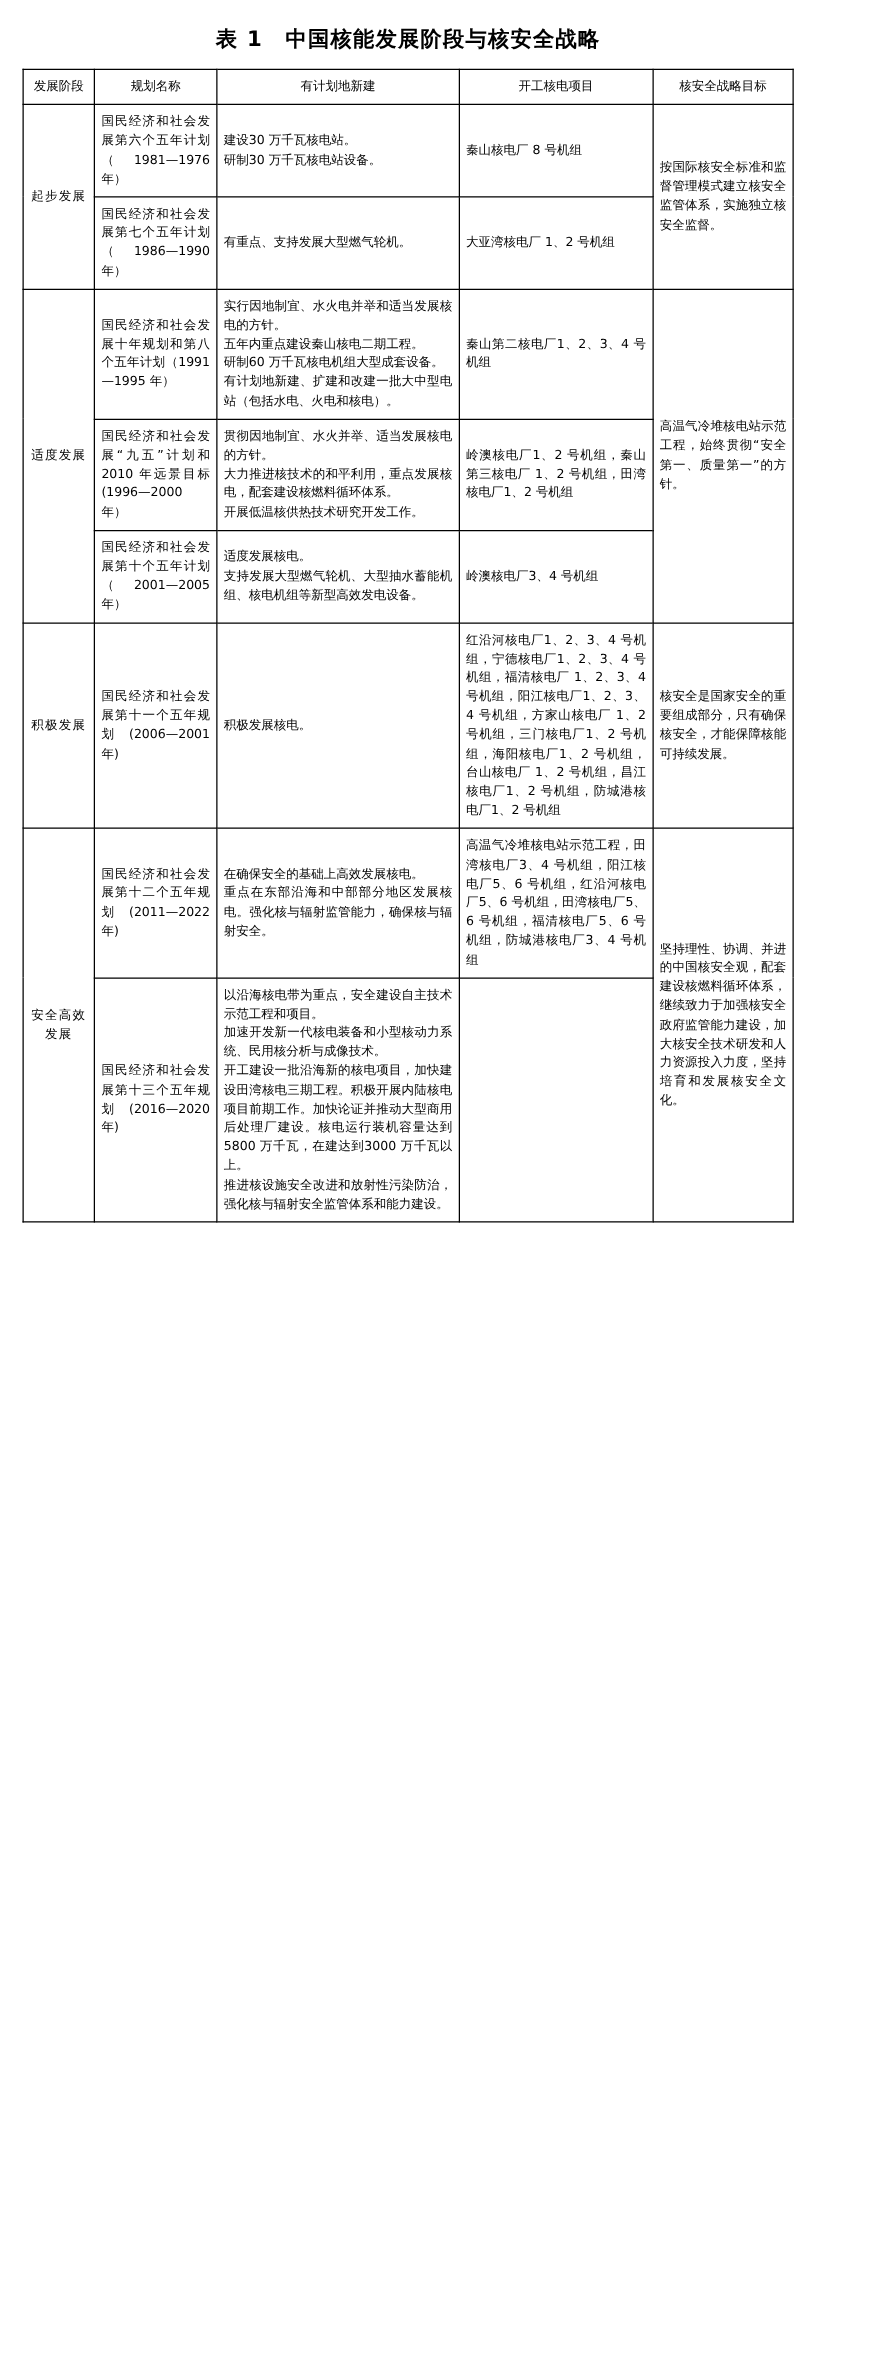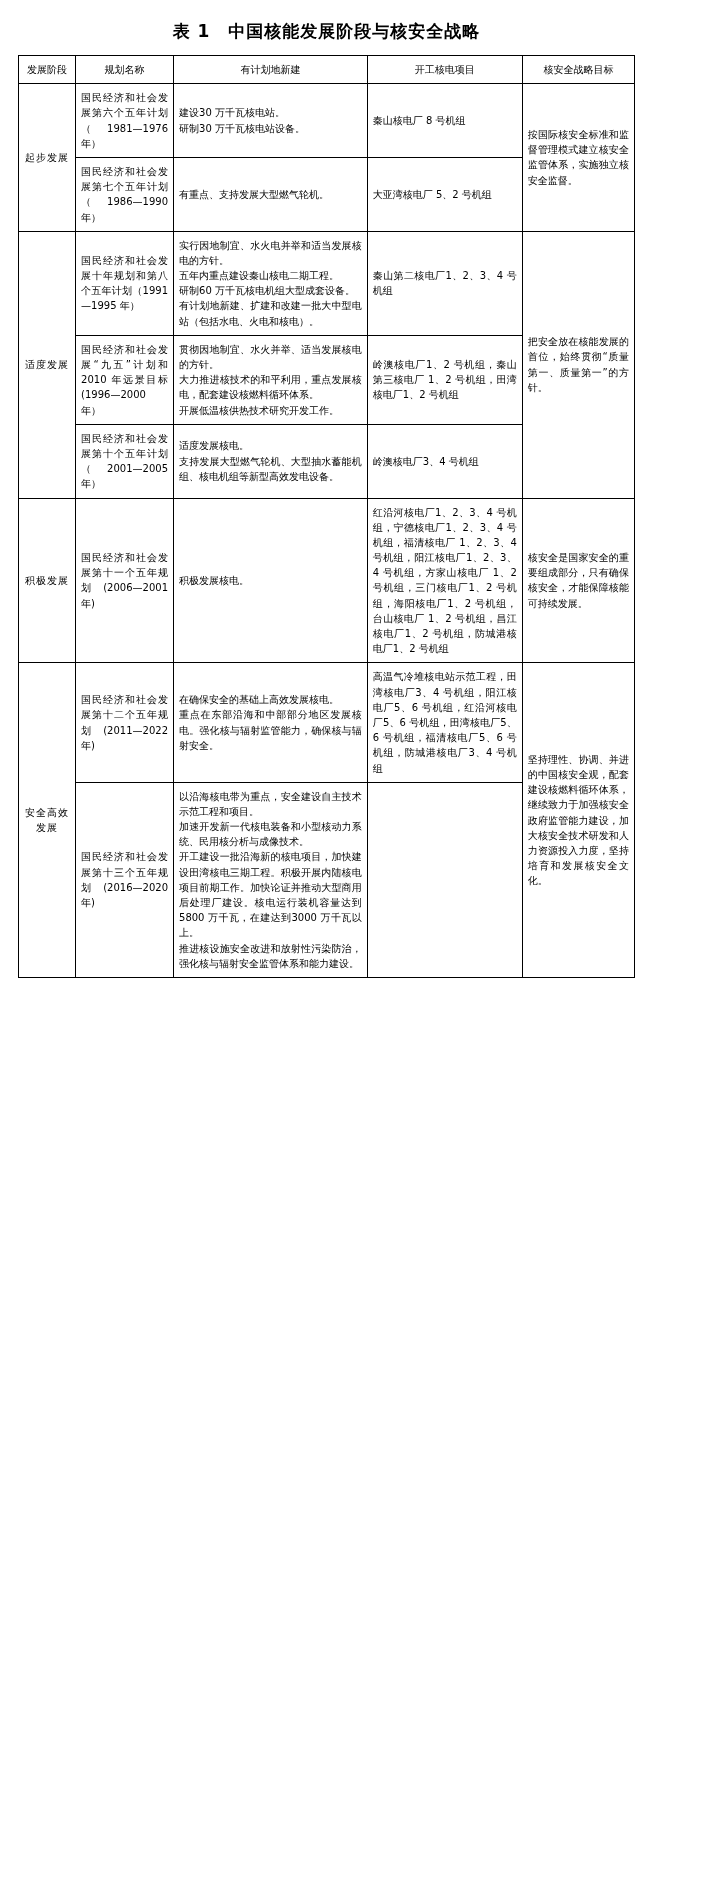--- a/index.html
+++ b/index.html
@@ -112,32 +112,32 @@
         <td class="stage" rowspan="2">起步发展</td>
         <td class="plan">国民经济和社会发展第六个五年计划（1981—1976 年）</td>
         <td class="content lh" style="white-space:pre-line">建设30 万千瓦核电站。
 研制30 万千瓦核电站设备。</td>
         <td class="project">秦山核电厂 8 号机组</td>
         <td class="safety" rowspan="2">按国际核安全标准和监督管理模式建立核安全监管体系，实施独立核安全监督。</td>
       </tr>
       <tr>
         <td class="plan">国民经济和社会发展第七个五年计划（1986—1990 年）</td>
         <td class="content lh" style="white-space:pre-line">有重点、支持发展大型燃气轮机。</td>
-        <td class="project">大亚湾核电厂 5、2 号机组</td>
+        <td class="project">大亚湾核电厂 1、2 号机组</td>
       </tr>
 
       <tr>
         <td class="stage" rowspan="3">适度发展</td>
         <td class="plan">国民经济和社会发展十年规划和第八个五年计划（1991—1995 年）</td>
         <td class="content lh" style="white-space:pre-line">实行因地制宜、水火电并举和适当发展核电的方针。
 五年内重点建设秦山核电二期工程。
 研制60 万千瓦核电机组大型成套设备。
 有计划地新建、扩建和改建一批大中型电站（包括水电、火电和核电）。</td>
         <td class="project">秦山第二核电厂1、2、3、4 号机组</td>
-        <td class="safety" rowspan="3">把安全放在核能发展的首位，始终贯彻“质量第一、质量第一”的方针。</td>
+        <td class="safety" rowspan="3">高温气冷堆核电站示范工程，始终贯彻“安全第一、质量第一”的方针。</td>
       </tr>
       <tr>
         <td class="plan">国民经济和社会发展“九五”计划和2010 年远景目标(1996—2000 年）</td>
         <td class="content lh" style="white-space:pre-line">贯彻因地制宜、水火并举、适当发展核电的方针。
 大力推进核技术的和平利用，重点发展核电，配套建设核燃料循环体系。
 开展低温核供热技术研究开发工作。</td>
         <td class="project">岭澳核电厂1、2 号机组，秦山第三核电厂 1、2 号机组，田湾核电厂1、2 号机组</td>
       </tr>
       <tr>
         <td class="plan">国民经济和社会发展第十个五年计划（2001—2005 年）</td>

